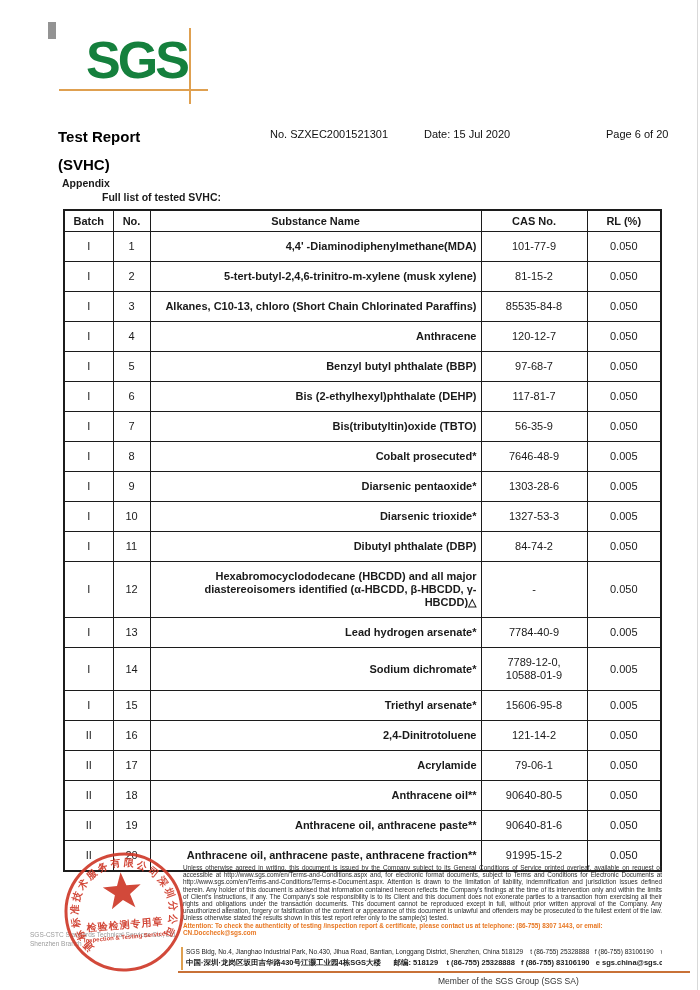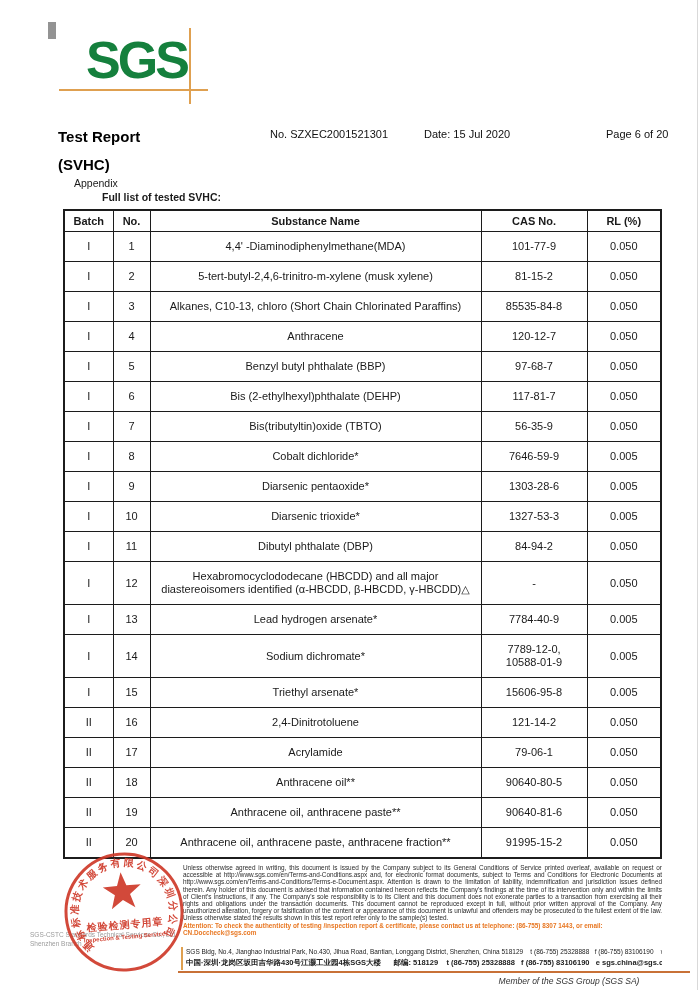--- a/index.html
+++ b/index.html
@@ -15,32 +15,32 @@
   .logo-hline { position:absolute; left:59px; top:89px; width:149px; height:2px; background:#dfa050; }
   .logo-vline { position:absolute; left:189px; top:28px; width:2px; height:76px; background:#dfa050; }
 
   
   .report-title { position:absolute; left:58px; top:123px; font-size:15px; font-weight:bold; line-height:28px; color:#000; }
   .hdr-meta { position:absolute; top:128px; font-size:11px; color:#111; }
   .hdr-no   { left:243px;margin-left:27px; }
   .hdr-date { left:424px; }
   .hdr-page { left:563px;padding-left:43px; }
 
-  .appendix-label { position:absolute; left:74px; top:177px; font-size:10.5px; font-weight:normal; }
+  .appendix-label { position:absolute; left:62px; top:177px; font-size:10.5px; font-weight:bold; }
   .list-title     { position:absolute; left:58px; top:191px; font-size:10.5px; font-weight:bold;padding-left:44px; }
 
   
   table.svhc { position:absolute; left:63px; top:209px; width:597px; border-collapse:collapse; font-size:11px; table-layout:fixed; }
   table.svhc, table.svhc th, table.svhc td { border:1px solid #1c1c1c; }
   table.svhc { border-width:2px; }
   table.svhc th { font-weight:bold; font-size:11px; padding:4px 2px; text-align:center; background:#fff; }
   table.svhc td { padding:8px 4px; line-height:13px; vertical-align:middle; background:#fff; }
   col.c-batch { width:49px; } col.c-no { width:37px; } col.c-sub { width:331px; } col.c-cas { width:106px; } col.c-rl { width:74px; }
   td.c-batch, td.c-no, td.c-cas, td.c-rl { text-align:center; }
-  td.c-sub { text-align:center; padding-left:3px; }
+  td.c-sub { text-align:right; padding-left:3px;font-weight:bold; }
   td.c-cas { white-space:pre-line; }
 
   
   .stamp { position:absolute; left:54px; top:842px; width:140px; height:140px; opacity:.92; transform:rotate(-5deg); z-index:3; }
   .stamp svg { width:100%; height:100%; }
   .stamp .ring { fill:none; stroke:#cf3a2a; stroke-width:3; }
   .stamp text { fill:#cf3a2a; }
   .ring-text { font-size:10px; letter-spacing:2.4px; font-weight:bold; }
   .stamp-cn { font-size:10px; font-weight:bold; letter-spacing:1px; text-anchor:middle; }
   .stamp-en { font-size:6px; font-weight:bold; text-anchor:middle; }
@@ -49,21 +49,21 @@
   .company-lines { position:absolute; left:30px; top:930px; width:175px; font-size:6.5px; line-height:9px; color:#9b9b9b; z-index:1; }
 
   
   .disclaimer { position:absolute; left:183px; top:864px; width:479px; font-size:6.4px; line-height:7.2px; text-align:justify; color:#2b2b2b; }
   .attention  { position:absolute; left:183px; top:922px; width:479px; font-size:6.4px; line-height:7.2px; font-weight:bold; color:#e87722; }
   .addr-vline { position:absolute; left:181px; top:947px; width:2px; height:23px; background:#dfa050; }
   .addr-block { position:absolute; left:186px; top:946px; width:476px; color:#222; }
   .addr-en { font-size:6.5px; line-height:11px; white-space:pre; overflow:hidden; }
   .addr-cn { font-size:7.5px; line-height:12px; white-space:pre; overflow:hidden; font-weight:bold; }
   .footer-rule { position:absolute; left:178px; top:971px; width:512px; height:2px; background:#c87137; }
-  .member-line { position:absolute; left:438px; top:976px; width:262px; text-align:center; font-size:8.5px; color:#333;font-style:italic; }
+  .member-line { position:absolute; left:438px; top:976px; width:262px; font-size:8.5px; color:#333; }
 </style>
 </head>
 <body>
 
 <div class="page-edge-right"></div>
 <div class="scan-artifact"></div>
 
 <div class="logo-block">
   <div class="logo-text">SGS</div>
   <div class="logo-hline"></div>
@@ -151,22 +151,22 @@
     <td class="c-batch">I</td>
     <td class="c-no">7</td>
     <td class="c-sub">Bis(tributyltin)oxide (TBTO)</td>
     <td class="c-cas">56-35-9</td>
     <td class="c-rl">0.050</td>
   </tr>
 
   <tr>
     <td class="c-batch">I</td>
     <td class="c-no">8</td>
-    <td class="c-sub">Cobalt dichloride*</td>
-    <td class="c-cas">7646-59-9</td>
+    <td class="c-sub">Cobalt prosecuted*</td>
+    <td class="c-cas">7646-48-9</td>
     <td class="c-rl">0.005</td>
   </tr>
 
   <tr>
     <td class="c-batch">I</td>
     <td class="c-no">9</td>
     <td class="c-sub">Diarsenic pentaoxide*</td>
     <td class="c-cas">1303-28-6</td>
     <td class="c-rl">0.005</td>
   </tr>
@@ -176,21 +176,21 @@
     <td class="c-no">10</td>
     <td class="c-sub">Diarsenic trioxide*</td>
     <td class="c-cas">1327-53-3</td>
     <td class="c-rl">0.005</td>
   </tr>
 
   <tr>
     <td class="c-batch">I</td>
     <td class="c-no">11</td>
     <td class="c-sub">Dibutyl phthalate (DBP)</td>
-    <td class="c-cas">84-94-2</td>
+    <td class="c-cas">84-74-2</td>
     <td class="c-rl">0.050</td>
   </tr>
 
   <tr>
     <td class="c-batch">I</td>
     <td class="c-no">12</td>
     <td class="c-sub">Hexabromocyclododecane (HBCDD) and all major diastereoisomers identified (α-HBCDD, β-HBCDD, γ-HBCDD)△</td>
     <td class="c-cas">-</td>
     <td class="c-rl">0.050</td>
   </tr>

